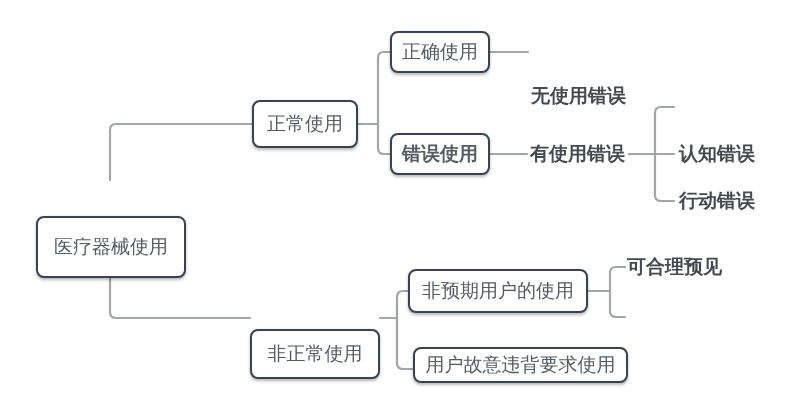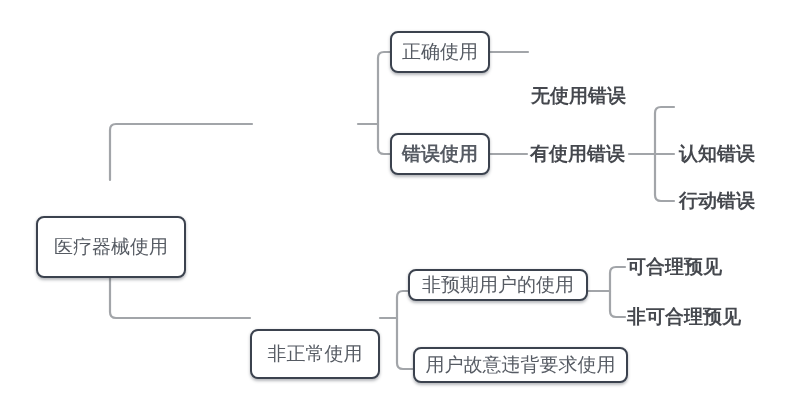--- a/index.html
+++ b/index.html
@@ -58,37 +58,37 @@
     <path d="M629,154 L674,154"></path>
     <path d="M674,107 L661,107 Q655,107 655,113 L655,195 Q655,201 661,201 L674,201"></path>
     <path d="M380,318 L397,318"></path>
     <path d="M408,291 L403,291 Q397,291 397,297 L397,363 Q397,369 403,369 L413,369"></path>
     <path d="M588,291 L610,291"></path>
     <path d="M625,267 L616,267 Q610,267 610,273 L610,311 Q610,317 616,317 L625,317"></path>
   </svg>
 
   <div class="node box" style="left:36px;top:180px;width:150px;height:62px;margin-top:36px;">医疗器械使用</div>
 
+  <div class="node box" style="left:252px;top:100px;width:106px;height:48px;">正常使用</div>
 
   <div class="node box" style="left:390px;top:31px;width:100px;height:42px;">正确使用</div>
 
   <div class="node txt" style="left:531px;top:52px;margin-top:44px;">无使用错误</div>
 
   <div class="node box" style="left:390px;top:133px;width:100px;height:42px;font-weight:bold;">错误使用</div>
 
   <div class="node txt" style="left:530px;top:154px;">有使用错误</div>
 
 
   <div class="node txt" style="left:679px;top:154px;">认知错误</div>
 
   <div class="node txt" style="left:679px;top:201px;">行动错误</div>
 
   <div class="node box" style="left:250px;top:293px;width:130px;height:50px;margin-top:36px;">非正常使用</div>
 
-  <div class="node box" style="left:408px;top:269px;width:180px;height:32px;">非预期用户的使用</div>
+  <div class="node box" style="left:408px;top:269px;width:180px;height:44px;">非预期用户的使用</div>
 
   <div class="node txt" style="left:627px;top:267px;">可合理预见</div>
 
-  <div class="node txt" style="left:627px;top:317px;">非可合理预见</div>
 
   <div class="node box" style="left:413px;top:347px;width:215px;height:36px;">用户故意违背要求使用</div>
 
 </div>
 
 </body></html>

